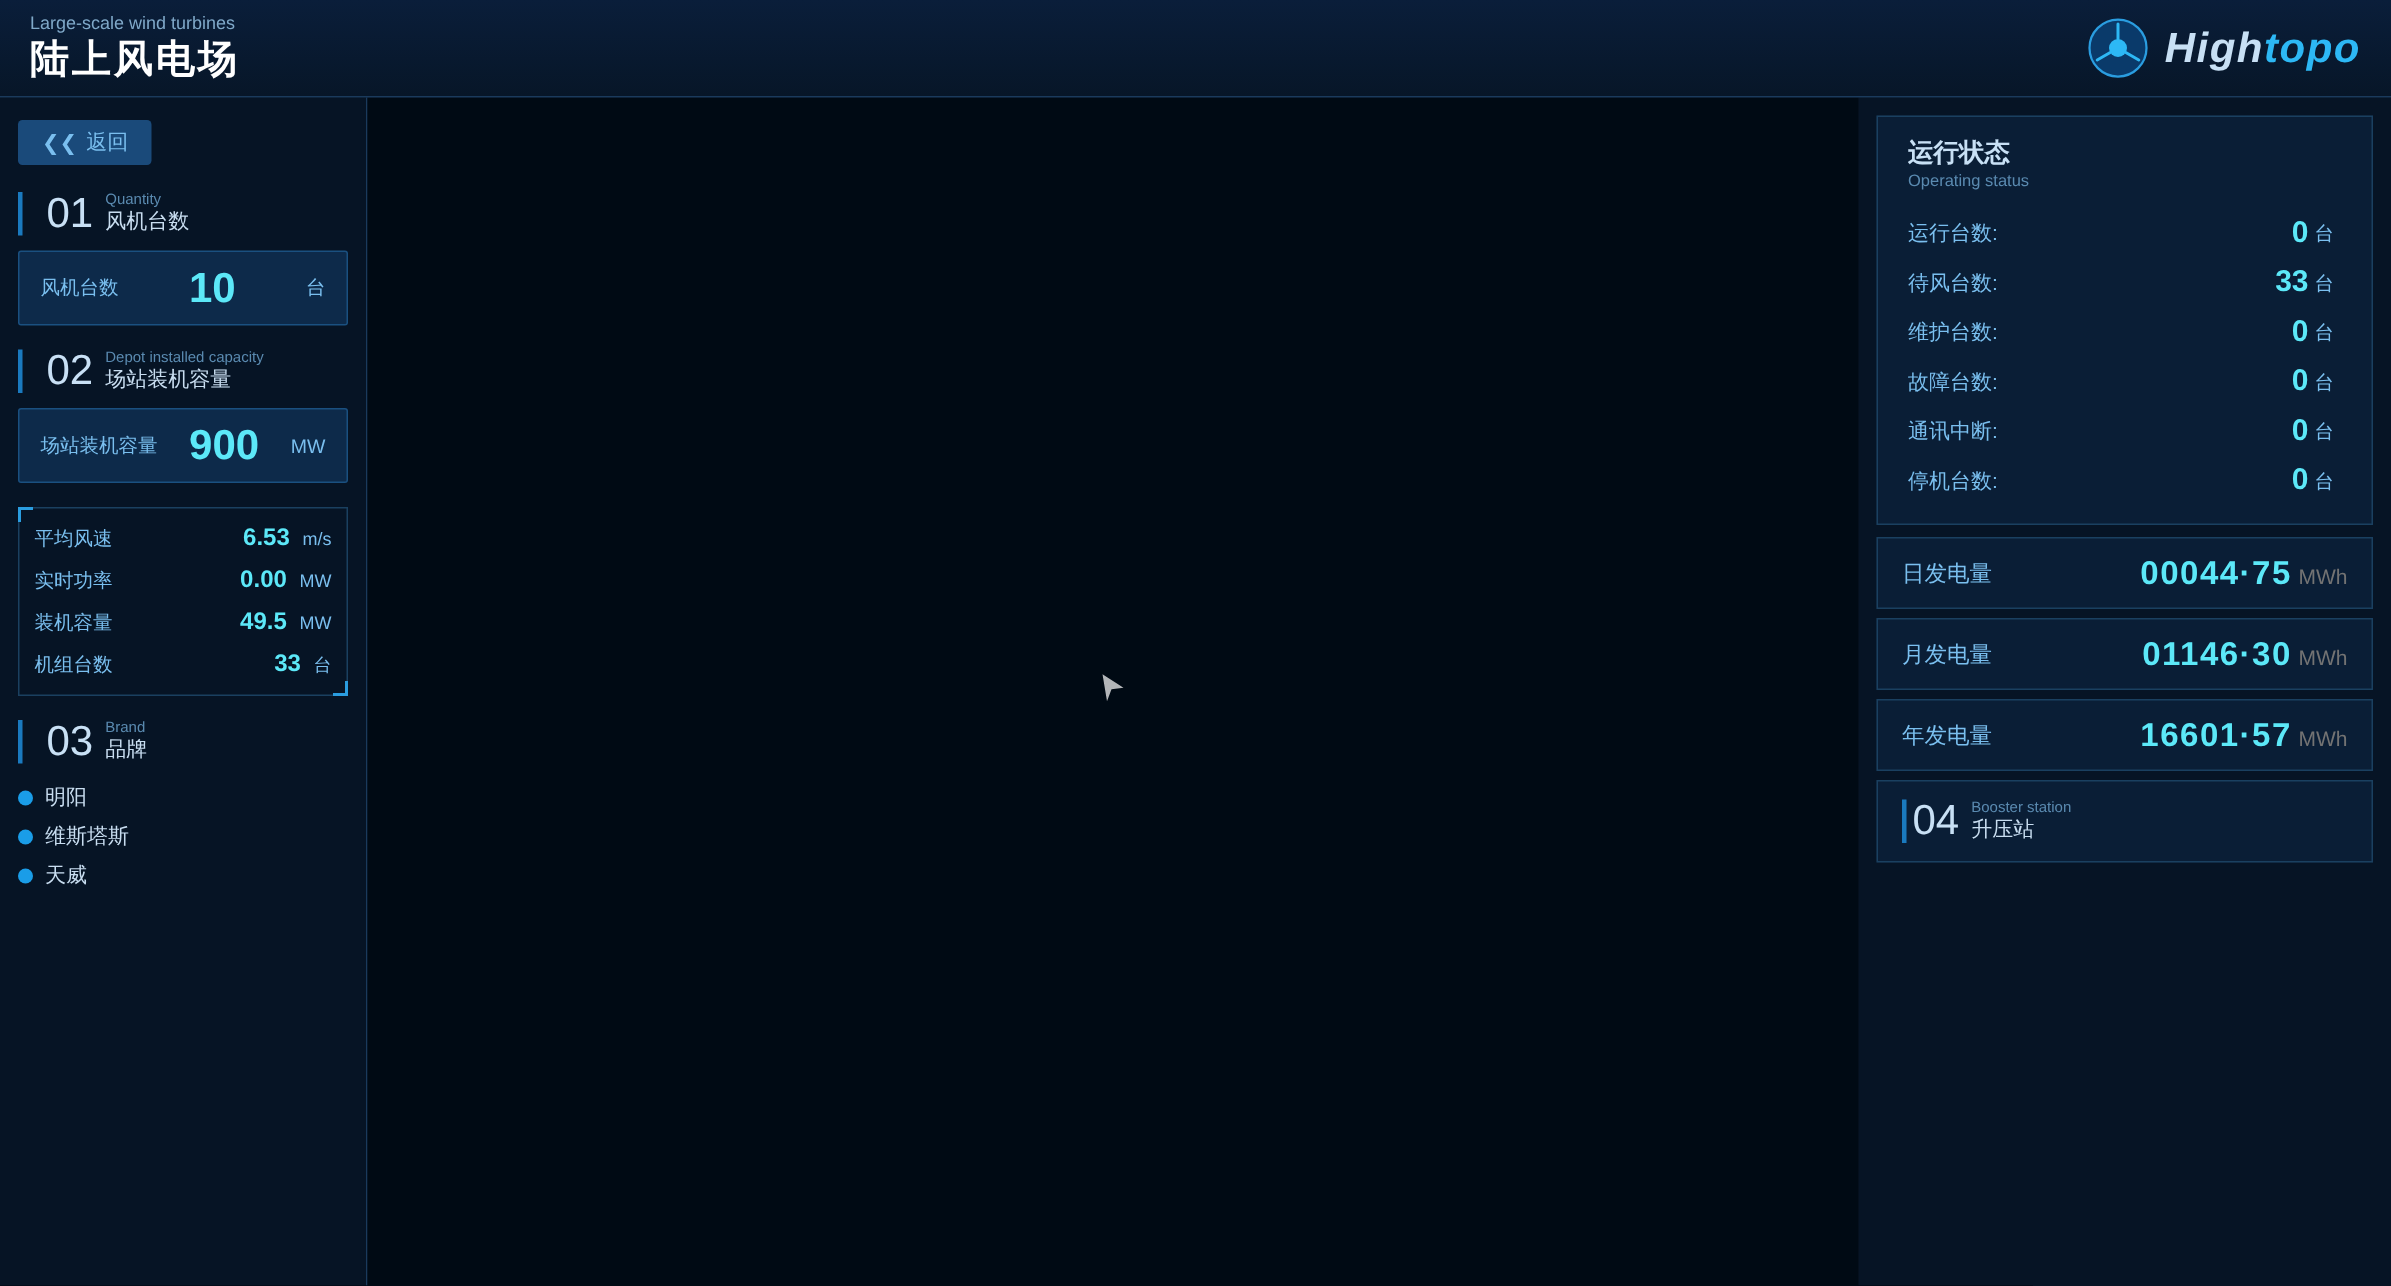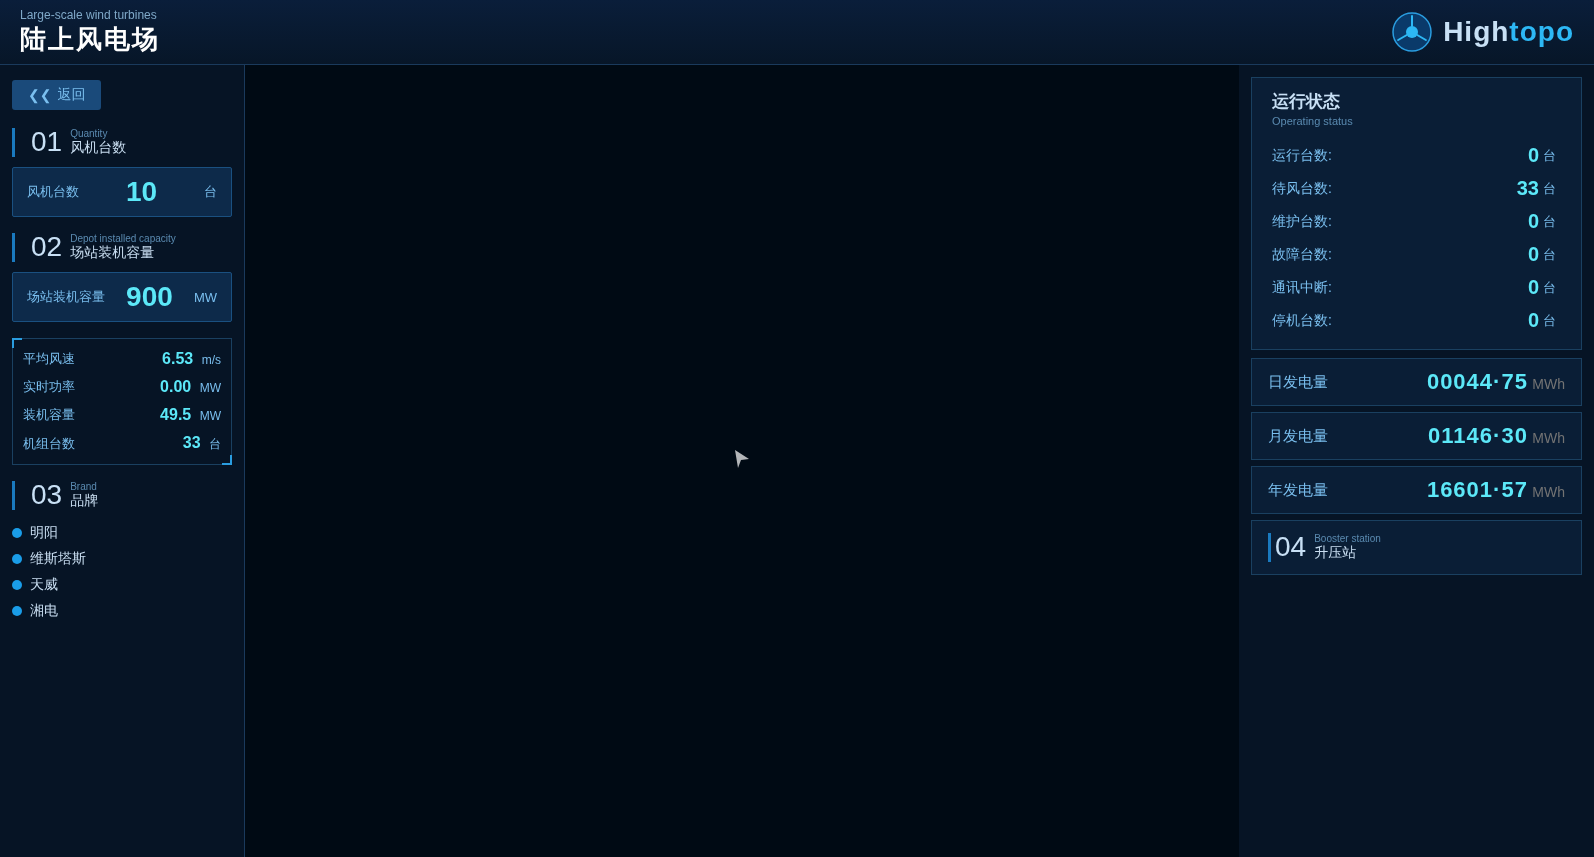--- a/index.html
+++ b/index.html
@@ -57,20 +57,21 @@
     }
     #logo-text {
       font-size: 28px;
       color: #e0f0ff;
       font-weight: 300;
       letter-spacing: 1px;
     }
     #logo-text span {
       color: #2db8f5;
       font-weight: 600;
+      font-style: italic;
     }
 
     
     #sidebar {
       position: absolute;
       top: 65px;
       left: 0;
       width: 245px;
       bottom: 0;
       background: #071628cc;
@@ -427,24 +428,20 @@
         <span>明阳</span>
       </li>
       <li>
         <span class="brand-dot" style="background:#1a9de8"></span>
         <span>维斯塔斯</span>
       </li>
       <li>
         <span class="brand-dot" style="background:#1a9de8"></span>
         <span>天威</span>
       </li>
-      <li>
-        <span class="brand-dot" style="background:#1a9de8"></span>
-        <span>湘电</span>
-      </li>
     </ul>
 </div>
 
 <div id="main-canvas">
 
   <div style="position:absolute; left:50%; top:50%; transform:translate(-50%,-50%); pointer-events:none;">
     <svg width="24" height="24" viewBox="0 0 24 24">
       <path d="M5 3l14 9-8 1-3 8z" fill="white" opacity="0.7"></path>
     </svg>
   </div>

